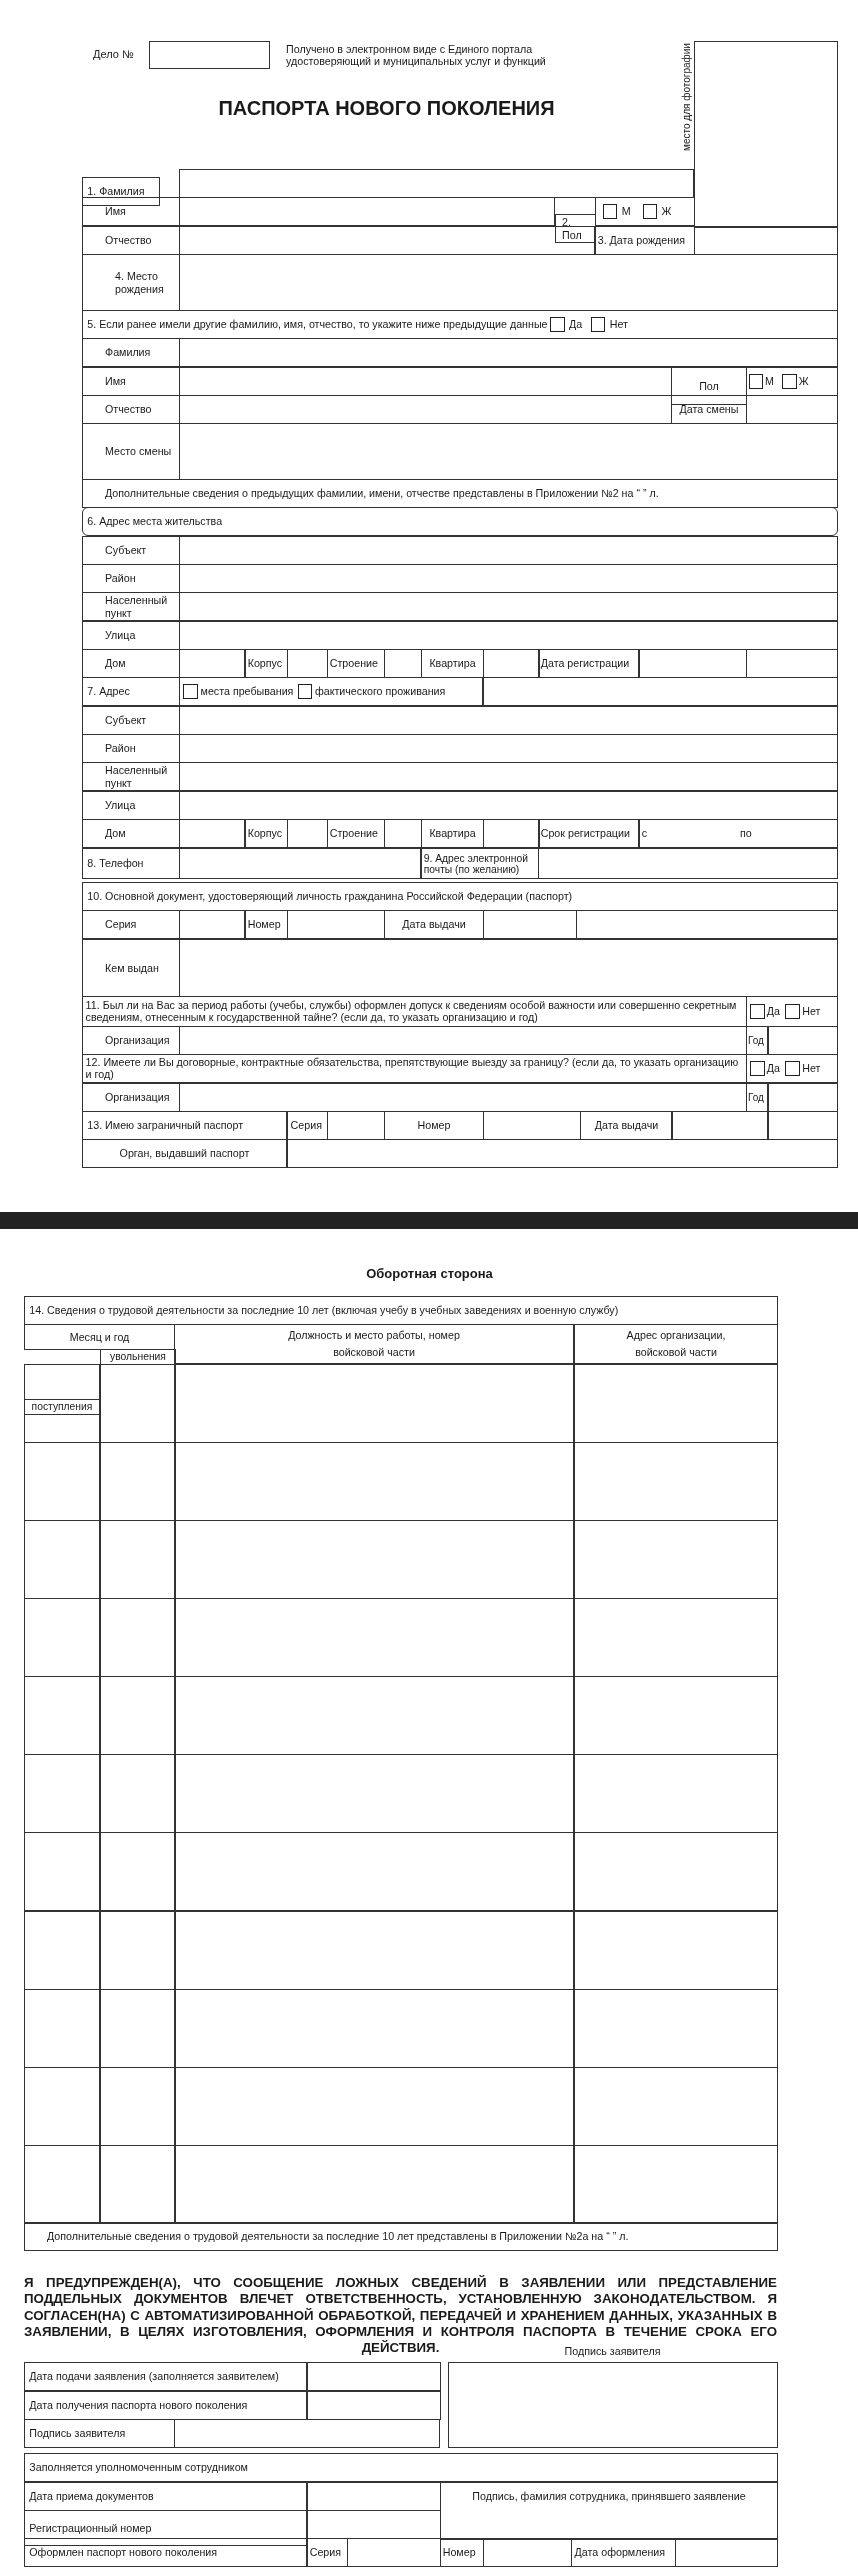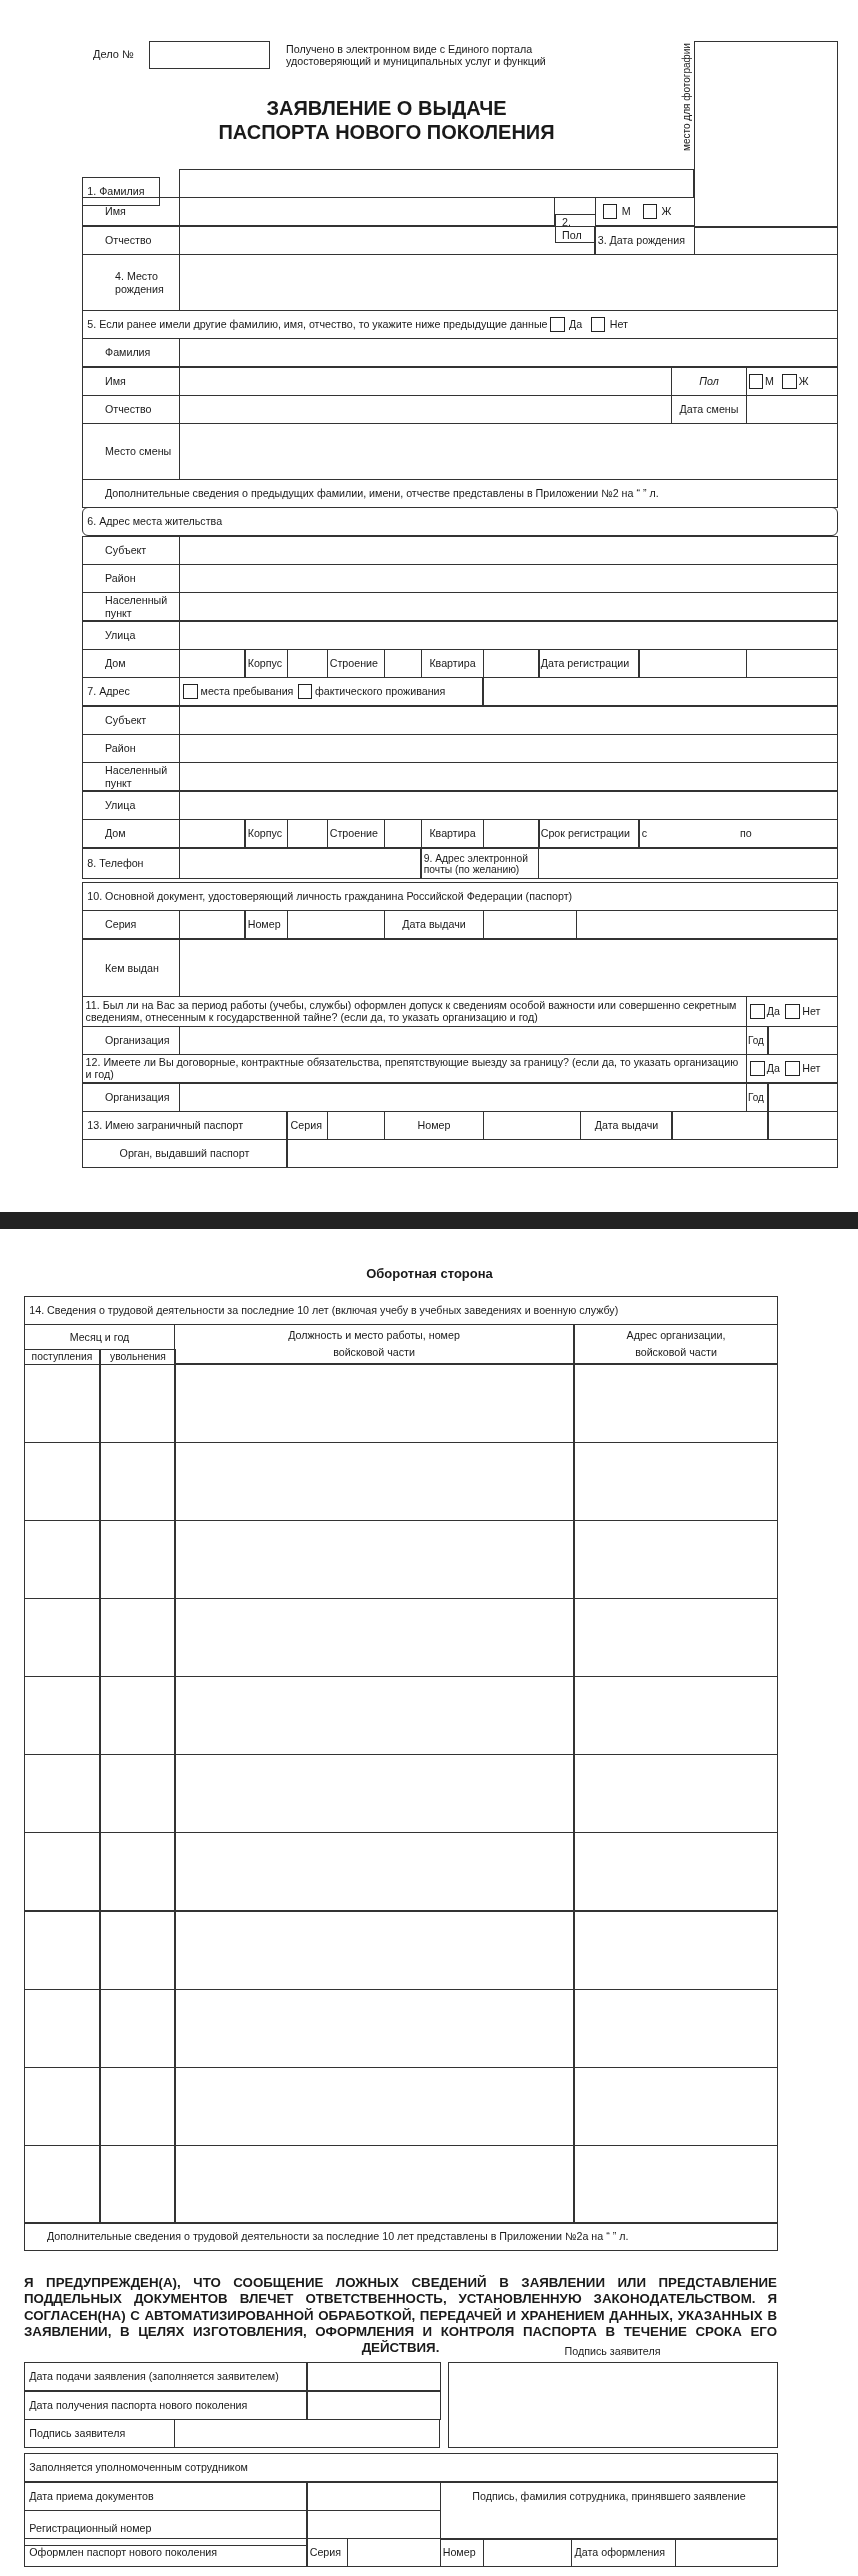--- a/index.html
+++ b/index.html
@@ -22,21 +22,20 @@
 </head>
 <body>
 
 <div class="txt" style="left:93px;top:48px;">Дело №</div>
 <div class="abs" style="left:149px;top:41px;width:121px;height:27.5px;border:1.3px solid #333;"></div>
 <div class="txt" style="left:286px;top:43px;font-size:10.7px;line-height:12px;">
   <div>Получено в электронном виде с Единого портала</div>
   <div>удостоверяющий и муниципальных услуг и функций</div>
 </div>
 <div class="title" style="top:96px;">
-  <div>ЗАЯВЛЕНИЕ О ВЫДАЧЕ</div>
   <div>ПАСПОРТА НОВОГО ПОКОЛЕНИЯ</div>
 </div>
 <div class="photo-label">
     <span>место для фотографии</span>
   </div>
 <div class="abs" style="left:694px;top:41px;width:144px;height:187px;border:1.3px solid #333;"></div>
 
 <div class="cell" style="left:82px;top:169px;width:78px;height:29px;margin-top:8px;">1. Фамилия</div>
 <div class="cell" style="left:179px;top:169px;width:515px;height:29px;"></div>
 
@@ -63,21 +62,21 @@
   <span class="cb"></span>
     <span>Да</span>
   <span class="cb" style="margin-left:8.6px;"></span>
     <span>Нет</span>
 </div>
 <div class="cell ind" style="left:82px;top:338px;width:98px;height:29px;">Фамилия</div>
 <div class="cell" style="left:179px;top:338px;width:659px;height:29px;"></div>
 
 <div class="cell ind" style="left:82px;top:367px;width:98px;height:29px;">Имя</div>
 <div class="cell" style="left:179px;top:367px;width:493px;height:29px;"></div>
-<div class="cell c" style="left:671px;top:367px;width:76px;height:29px;font-style:italic;">Пол</div>
+<div class="cell c" style="left:671px;top:367px;width:76px;height:38px;">Пол</div>
 <div class="cell" style="left:746px;top:367px;width:92px;height:29px;padding:0 1.7px;">
   <span class="cb" style="margin:0 1.7px 0 0;"></span>
     <span>М</span>
   <span class="cb" style="margin:0 1.7px 0 8.6px;"></span>
     <span>Ж</span>
 </div>
 
 <div class="cell ind" style="left:82px;top:395px;width:98px;height:29px;">Отчество</div>
 <div class="cell" style="left:179px;top:395px;width:493px;height:29px;"></div>
 <div class="cell c" style="left:671px;top:395px;width:76px;height:29px;padding:0 1.7px;">Дата смены</div>
@@ -192,21 +191,21 @@
 <div class="cell" style="left:768px;top:1111px;width:70px;height:29px;"></div>
 <div class="cell c" style="left:82px;top:1139px;width:205px;height:29px;">Орган, выдавший паспорт</div>
 <div class="cell" style="left:287px;top:1139px;width:551px;height:29px;"></div>
 
 <div class="divider"></div>
 
 <div class="abs" style="left:0;top:1266px;width:859px;text-align:center;font-weight:bold;font-size:13px;">Оборотная сторона</div>
 
 <div class="cell" style="left:24px;top:1296px;width:754px;height:29px;">14. Сведения о трудовой деятельности за последние 10 лет (включая учебу в учебных заведениях и военную службу)</div>
 <div class="cell c" style="left:24px;top:1324px;width:151px;height:26px;">Месяц и год</div>
-<div class="cell c" style="left:24px;top:1349px;width:76px;height:15.5px;padding:0 5px;font-size:10.3px;">поступления</div>
+<div class="cell c" style="left:24px;top:1399px;width:76px;height:15.5px;padding:0 5px;font-size:10.3px;">поступления</div>
 <div class="cell c" style="left:100px;top:1349px;width:76px;height:15.5px;padding:0 0.9px;font-size:10.3px;">увольнения</div>
 <div class="cell c" style="left:174px;top:1324px;width:400px;height:40px;padding:0 94px;line-height:17px;">Должность и место работы, номер войсковой части</div>
 <div class="cell c" style="left:574px;top:1324px;width:204px;height:40px;padding:0 34px;line-height:17px;">Адрес организации, войсковой части</div>
 
 <div id="emp-rows">
     <div class="cell top" style="left: 24px; width: 76px; top: 1364px; height: 79px;"></div>
     <div class="cell top" style="left: 100px; width: 76px; top: 1364px; height: 79px;"></div>
     <div class="cell top" style="left: 174px; width: 400px; top: 1364px; height: 79px;"></div>
     <div class="cell top" style="left: 574px; width: 204px; top: 1364px; height: 79px;"></div>
     <div class="cell top" style="left: 24px; width: 76px; top: 1442px; height: 79px;"></div>

